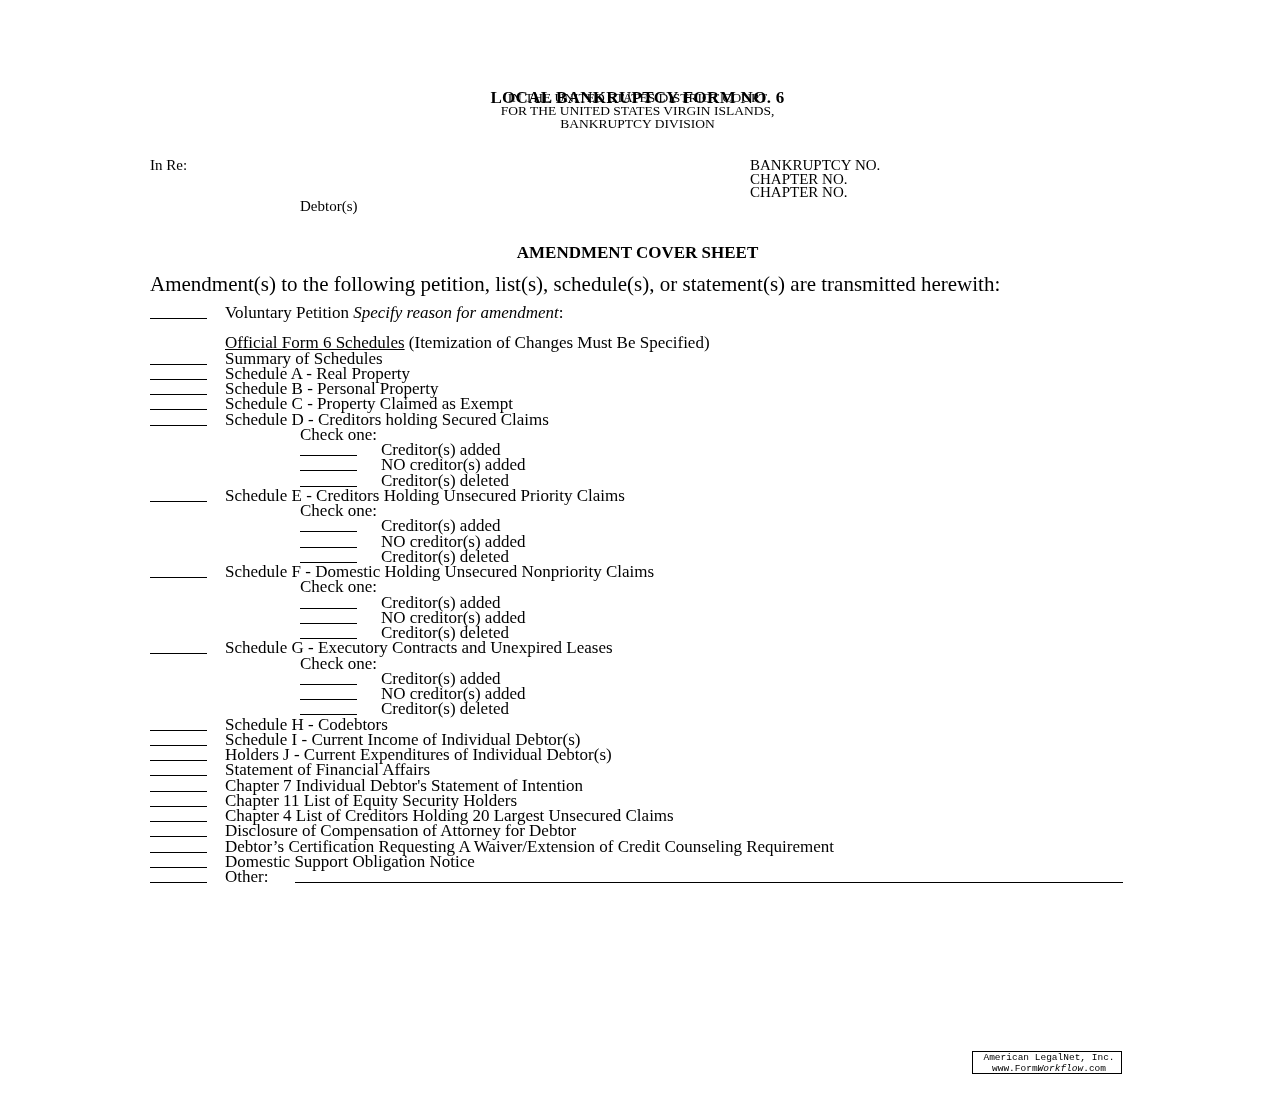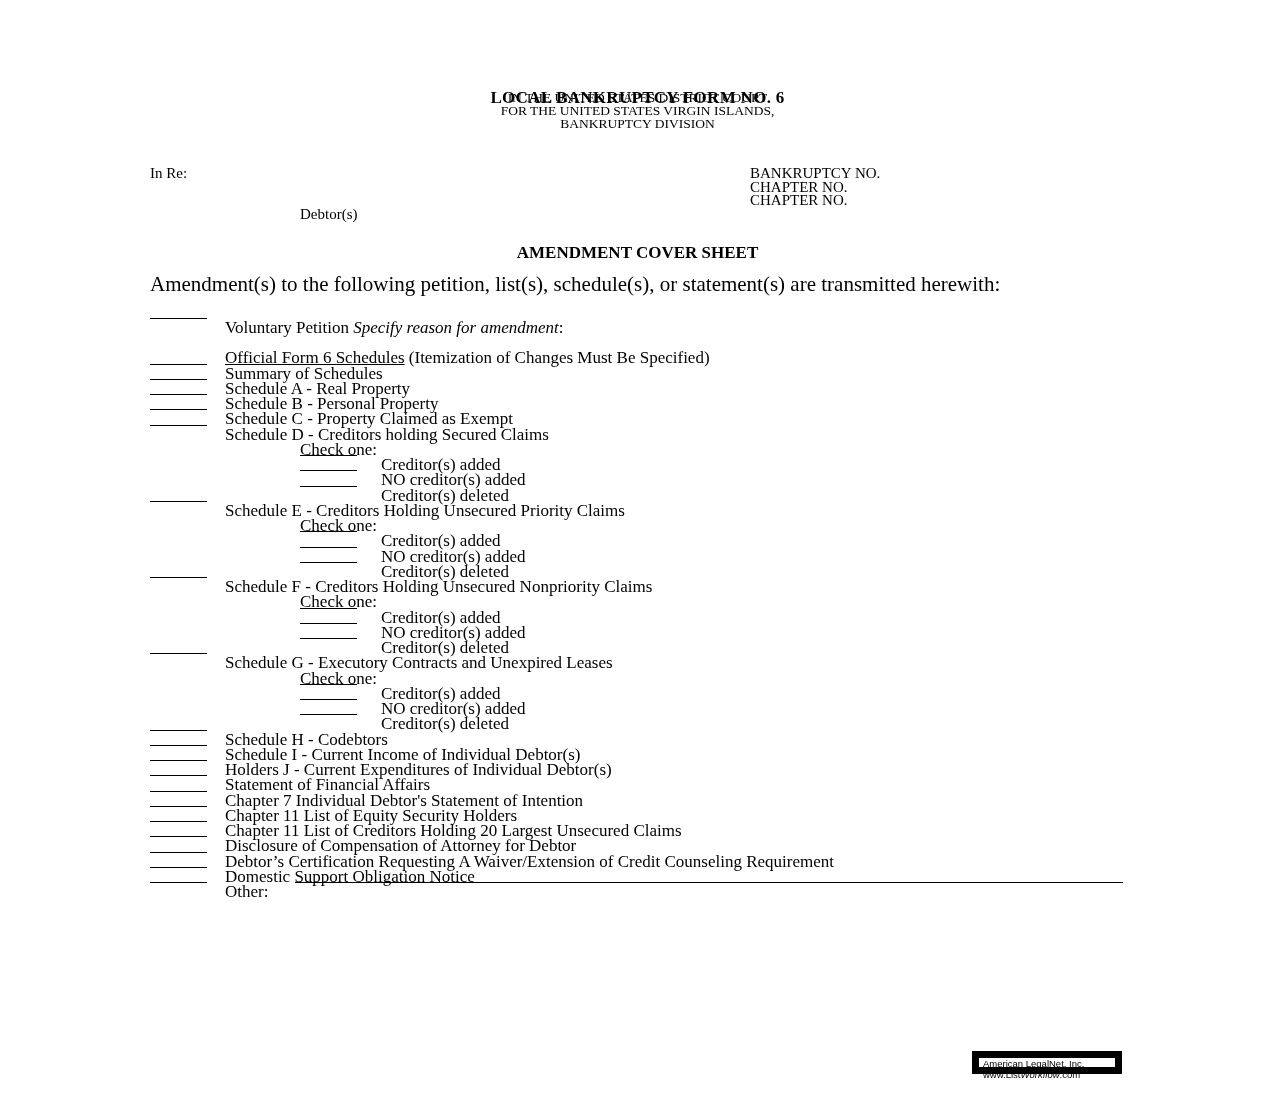--- a/index.html
+++ b/index.html
@@ -1,33 +1,33 @@
 <!DOCTYPE html>
 <html><head>
 <meta charset="utf-8">
 <style>
   html, body { margin:0; padding:0; background:#ffffff; }
   body { width:1275px; height:1100px; position:relative; font-family:"Liberation Serif", serif; color:#000; overflow:hidden; }
   .abs { position:absolute; white-space:nowrap; }
   .center { left:0; width:1275px; text-align:center; }
   .title { font-weight:bold; font-size:17px; letter-spacing:0.3px;margin-top:28px; }
   .court { font-size:13.5px; line-height:13px; }
-  .small { font-size:15px; line-height:13px;margin-top:8px; }
+  .small { font-size:15px; line-height:13px; }
   .sheet-title { font-weight:bold; font-size:17px; }
   .body-text { font-size:21px; }
   .row { position:absolute; left:150px; height:15.2px; font-size:17px; line-height:15px; white-space:nowrap; }
   .blank { display:inline-block; width:57px; border-bottom:1px solid #000; height:11px; vertical-align:baseline; }
   .row .blank { position:absolute; left:0; top:2px; }
-  .row .lbl { position:absolute; left:75px; top:15px; }
+  .row .lbl { position:absolute; left:75px; top:0; }
   .sub .blank { left:150px; }
   .sub .lbl { left:231px; }
   .check .lbl { left:150px; }
   .u { text-decoration:underline;text-align:right; }
   .other-line { position:absolute; left:145px; top:2px; width:828px; height:11px; border-bottom:1px solid #000; }
-  .footer-box { position:absolute; left:972px; top:1051px; width:150px; height:23px; border:7px solid #000000; font-family:Liberation Sans, sans-serif; font-size:9.5px; line-height:10.5px; padding:1px 0 0 4px; box-sizing:border-box; }
+  .footer-box { position:absolute; left:972px; top:1051px; width:150px; height:23px; border:1px solid #000000; font-family:Liberation Mono, monospace; font-size:9.5px; line-height:10.5px; padding:1px 0 0 4px; box-sizing:border-box;text-align:center; }
 </style>
 </head>
 <body>
 
 <div class="abs center title" style="top:60px;">LOCAL BANKRUPTCY FORM NO. 6</div>
 <div class="abs center court" style="top:91px;text-align:center;">IN THE UNITED STATES DISTRICT COURT</div>
 <div class="abs center court" style="top:104px;">FOR THE UNITED STATES VIRGIN ISLANDS,</div>
 <div class="abs center court" style="top:117px;">BANKRUPTCY DIVISION</div>
 
 <div class="abs small" style="left:150px; top:159px;">In Re:</div>
@@ -99,21 +99,21 @@
     <span class="blank"></span>
     <span class="lbl">NO creditor(s) added</span>
   </div>
 <div class="row sub" style="top:549px;">
     <span class="blank"></span>
     <span class="lbl">Creditor(s) deleted</span>
   </div>
 
 <div class="row" style="top:564px;">
     <span class="blank"></span>
-    <span class="lbl">Schedule F - Creditors Holding Unsecured Nonpriority Claims</span>
+    <span class="lbl">Schedule F - Domestic Holding Unsecured Nonpriority Claims</span>
   </div>
 <div class="row check" style="top:579px;">
     <span class="lbl">Check one:</span>
   </div>
 <div class="row sub" style="top:595px;">
     <span class="blank"></span>
     <span class="lbl">Creditor(s) added</span>
   </div>
 <div class="row sub" style="top:610px;">
     <span class="blank"></span>
@@ -163,21 +163,21 @@
 <div class="row" style="top:778px;">
     <span class="blank"></span>
     <span class="lbl">Chapter 7 Individual Debtor's Statement of Intention</span>
   </div>
 <div class="row" style="top:793px;">
     <span class="blank"></span>
     <span class="lbl">Chapter 11 List of Equity Security Holders</span>
   </div>
 <div class="row" style="top:808px;">
     <span class="blank"></span>
-    <span class="lbl">Chapter 11 List of Creditors Holding 20 Largest Unsecured Claims</span>
+    <span class="lbl">Chapter 4 List of Creditors Holding 20 Largest Unsecured Claims</span>
   </div>
 <div class="row" style="top:823px;">
     <span class="blank"></span>
     <span class="lbl">Disclosure of Compensation of Attorney for Debtor</span>
   </div>
 <div class="row" style="top:839px;">
     <span class="blank"></span>
     <span class="lbl">Debtor’s Certification Requesting A Waiver/Extension of Credit Counseling Requirement</span>
   </div>
 <div class="row" style="top:854px;">
@@ -185,14 +185,14 @@
     <span class="lbl">Domestic Support Obligation Notice</span>
   </div>
 <div class="row" style="top:869px;">
   <span class="blank"></span>
   <span class="lbl">Other:</span>
   <span class="other-line"></span>
 </div>
 
 <div class="footer-box">
   <div>American LegalNet, Inc.</div>
-  <div><span>www.List</span><i>Workflow</i><span>.com</span></div>
+  <div><span>www.Form</span><i>Workflow</i><span>.com</span></div>
 </div>
 
 </body></html>

